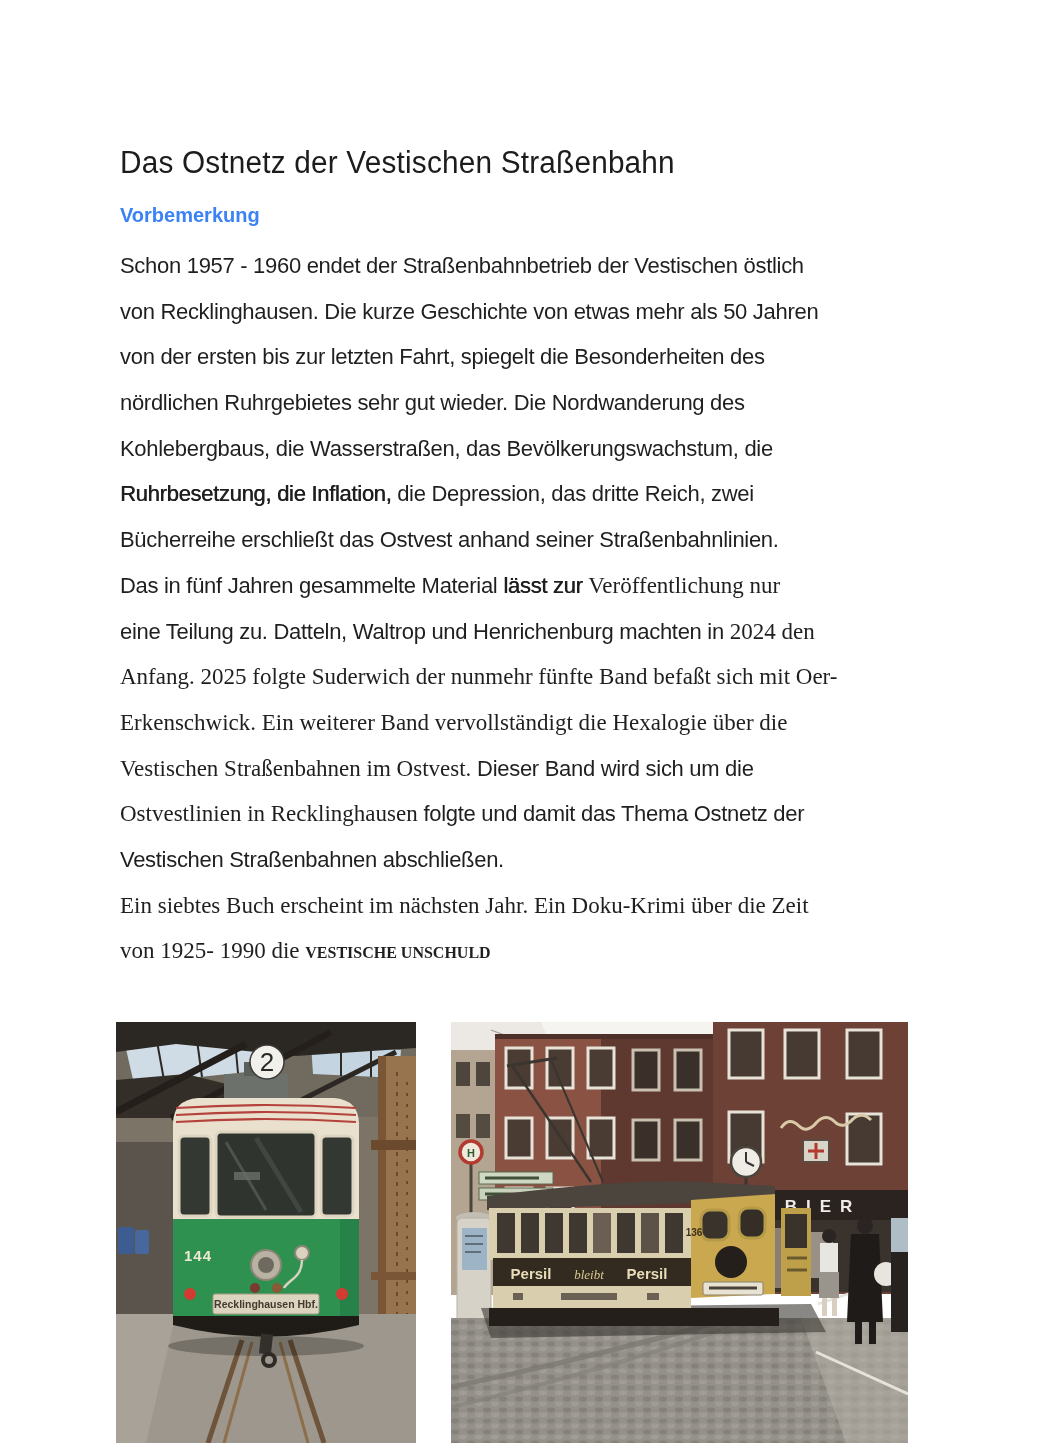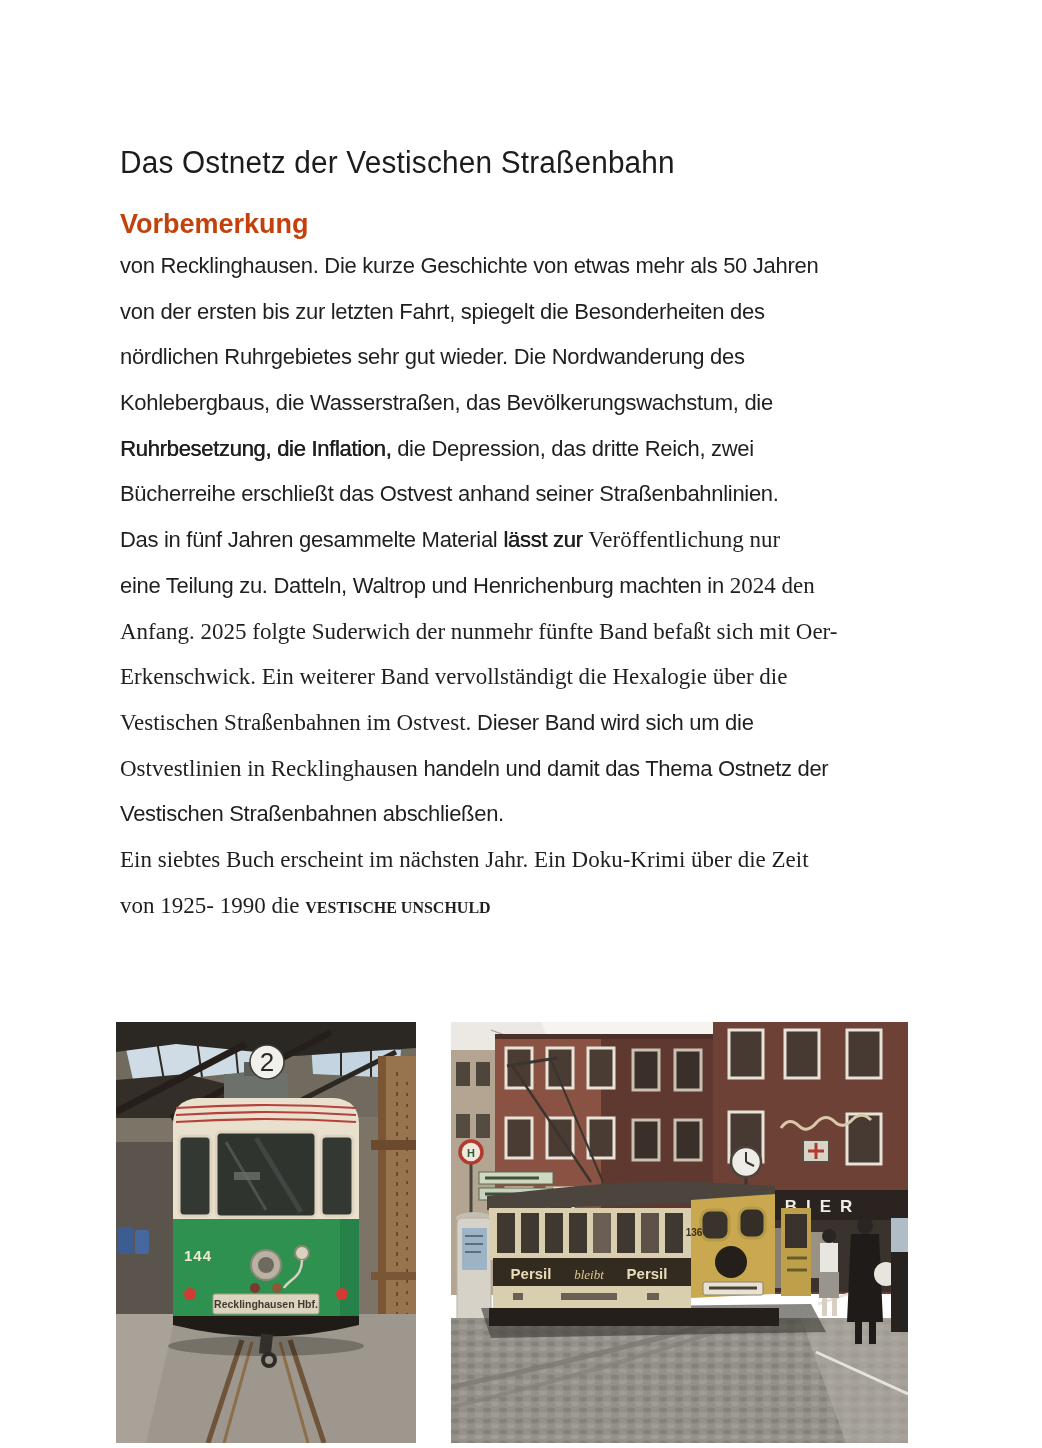--- a/index.html
+++ b/index.html
@@ -9,21 +9,21 @@
     font-family:"Liberation Sans", sans-serif;
   }
   .page-title {
     position:absolute; left:120px; top:124px;
     font-size:31px; font-weight:400; color:#1c1c1c;
     transform:scaleX(.96); transform-origin:left center;
     white-space:nowrap; letter-spacing:.2px;
   }
   .subtitle {
     position:absolute; left:120px; top:187px;
-    font-size:27px; font-weight:bold; color:#c2410c;
+    font-size:20px; font-weight:bold; color:#3b82f6;
     white-space:nowrap;
   }
   .para {
     position:absolute; left:120px; top:243px; width:810px;
   }
   .pline {
     height:45.7px; line-height:45.7px; white-space:nowrap;
     font-size:22px;
   }
   .f-sans  { font-family:"Liberation Sans", sans-serif; letter-spacing:-0.3px; }
@@ -37,32 +37,33 @@
   .photo-right { left:451px; width:457px; height:421px; }
   svg { display:block; }
 </style>
 </head>
 <body>
 
 <h1 class="page-title">Das Ostnetz der Vestischen Straßenbahn</h1>
 <h2 class="subtitle">Vorbemerkung</h2>
 
 <div class="para">
+    <div class="pline"><span class="f-sans">Schon 1957 - 1960 endet der Straßenbahnbetrieb der Vestischen östlich</span></div>
     <div class="pline"><span class="f-sans">von Recklinghausen. Die kurze Geschichte von etwas mehr als 50 Jahren</span></div>
     <div class="pline"><span class="f-sans">von der ersten bis zur letzten Fahrt, spiegelt die Besonderheiten des</span></div>
     <div class="pline"><span class="f-sans">nördlichen Ruhrgebietes sehr gut wieder. Die Nordwanderung des</span></div>
     <div class="pline"><span class="f-sans">Kohlebergbaus, die Wasserstraßen, das Bevölkerungswachstum, die</span></div>
     <div class="pline"><span class="f-sansb">Ruhrbesetzung, die Inflation,</span><span class="f-sans"> die Depression, das dritte Reich, zwei</span></div>
     <div class="pline"><span class="f-sans">Bücherreihe erschließt das Ostvest anhand seiner Straßenbahnlinien.</span></div>
     <div class="pline"><span class="f-sans">Das in fünf Jahren gesammelte Material </span><span class="f-sansb">lässt zur </span><span class="f-serif">Veröffentlichung nur</span></div>
     <div class="pline"><span class="f-sans">eine Teilung zu. Datteln, Waltrop und Henrichenburg machten in </span><span class="f-serif">2024 den</span></div>
     <div class="pline"><span class="f-serif">Anfang. 2025 folgte Suderwich der nunmehr fünfte Band befaßt sich mit Oer-</span></div>
     <div class="pline"><span class="f-serif">Erkenschwick. Ein weiterer Band vervollständigt die Hexalogie über die</span></div>
     <div class="pline"><span class="f-serif">Vestischen Straßenbahnen im Ostvest. </span><span class="f-sans">Dieser Band wird sich um die</span></div>
-    <div class="pline"><span class="f-serif">Ostvestlinien in Recklinghausen </span><span class="f-sans">handeln und damit das Thema Ostnetz der</span></div>
+    <div class="pline"><span class="f-serif">Ostvestlinien in Recklinghausen </span><span class="f-sans">folgte und damit das Thema Ostnetz der</span></div>
     <div class="pline"><span class="f-sans">Vestischen Straßenbahnen abschließen.</span></div>
     <div class="pline"><span class="f-serif">Ein siebtes Buch erscheint im nächsten Jahr. Ein Doku-Krimi über die Zeit</span></div>
     <div class="pline"><span class="f-serif">von 1925- 1990 die </span><span class="f-serifb">VESTISCHE UNSCHULD</span></div>
   </div>
 
 <figure class="photo photo-left" style="margin:0;">
 <svg width="300" height="421" viewBox="0 0 300 421" xmlns="http://www.w3.org/2000/svg">
 
   <rect x="0" y="0" width="300" height="421" fill="#716a5e"></rect>
   <rect x="0" y="95" width="300" height="200" fill="#7b7467"></rect>

